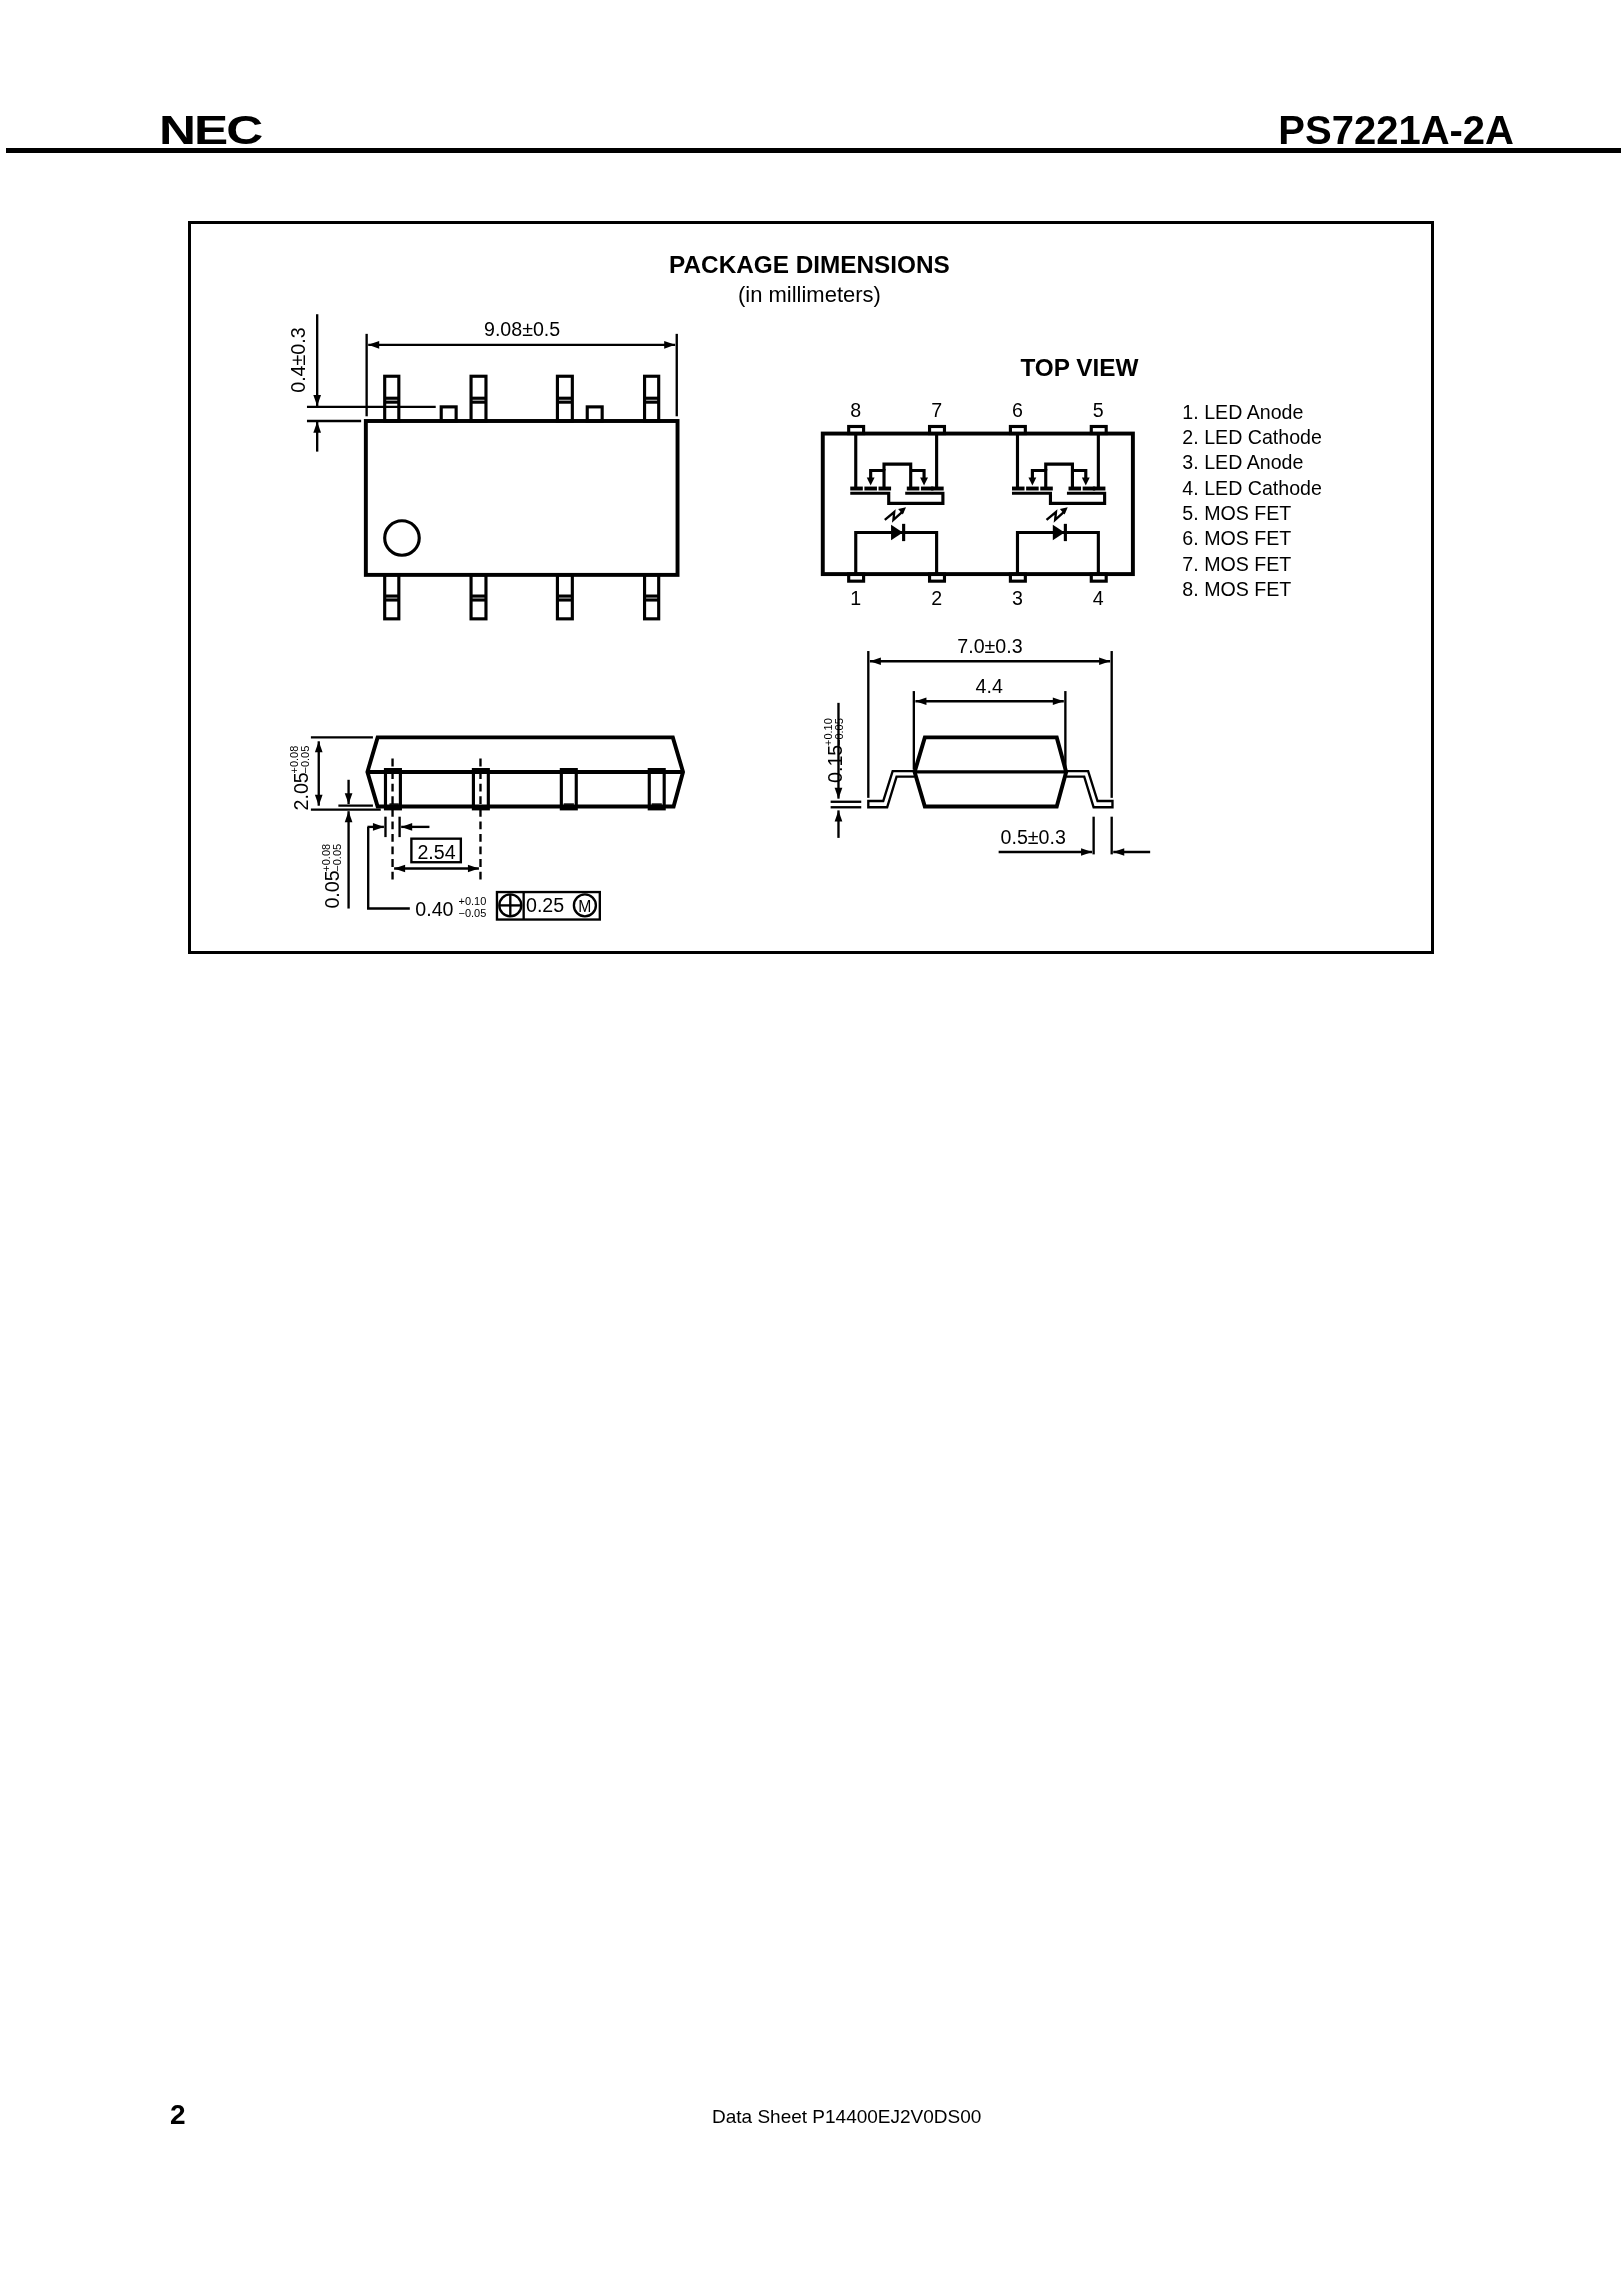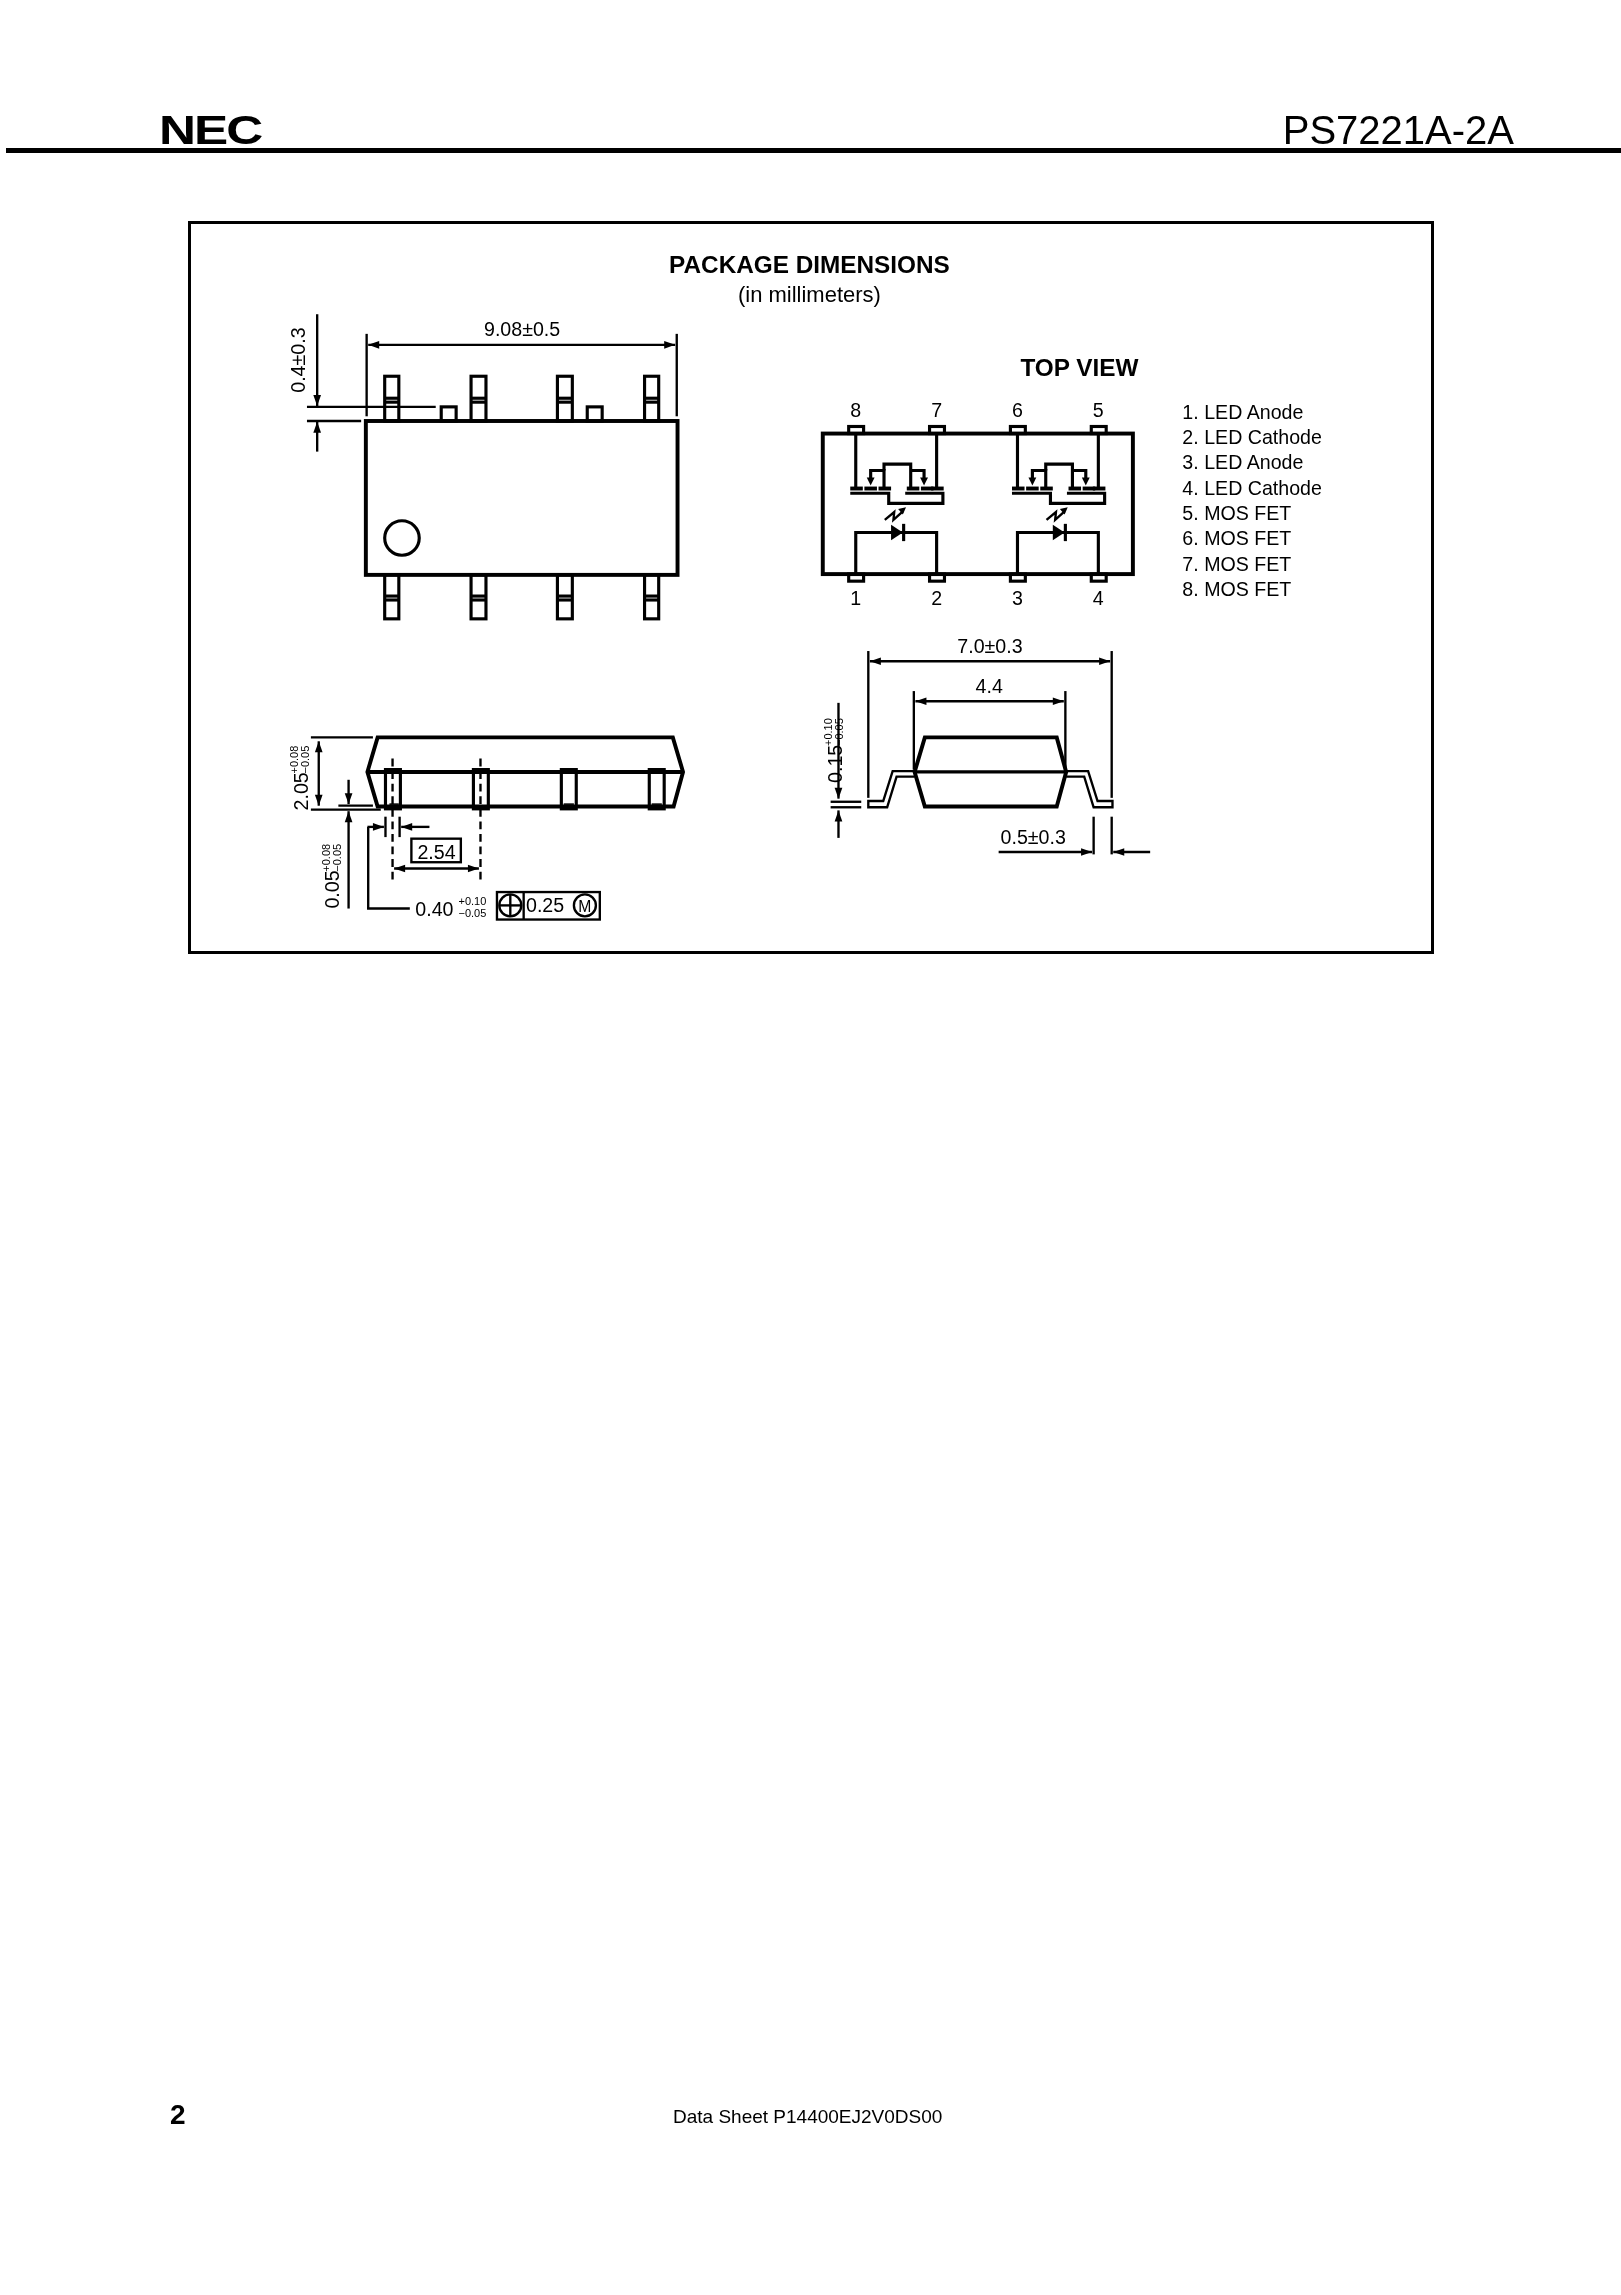--- a/index.html
+++ b/index.html
@@ -1,24 +1,24 @@
 <!DOCTYPE html>
 <html style="font-size:12.6px"><head>
 <meta charset="utf-8">
 <style>
   html, body { margin:0; padding:0; background:#ffffff; }
   body { width:1622px; height:2295px; position:relative; overflow:hidden; font-family:"Liberation Sans", sans-serif; color:#000; }
   .abs { position:absolute; }
   .logo { left:159px; top:110px; font-family:"Liberation Sans", sans-serif; font-weight:bold; font-size:41px; letter-spacing:-1.6px; transform:scaleX(1.25); transform-origin:left top; line-height:41px; }
-  .doc-title { right:108px; top:110px; font-weight:normal; font-size:40px; line-height:41px; }
+  .doc-title { right:108px; top:110px; font-weight:bold; font-size:40px; line-height:41px; }
   .rule { left:5.5px; top:148px; width:1616px; height:4.7px; background:#000; }
   .frame { left:188px; top:221px; width:1240px; height:727px; border:3.1px solid #000; box-sizing:content-box; }
   svg.drawing { position:absolute; left:0; top:0; }
   .page-num { left:170px; top:2099px; font-weight:bold; font-size:28px; }
-  .doc-id { left:673px; top:2106px; font-size:19px; }
+  .doc-id { left:712px; top:2106px; font-size:19px; }
   svg text { font-family:"Liberation Sans", sans-serif; }
 </style>
 </head>
 <body>
 
 <div class="abs logo">NEC</div>
 <div class="abs doc-title">PS7221A-2A</div>
 <div class="abs rule"></div>
 
 <div class="abs frame"></div>

